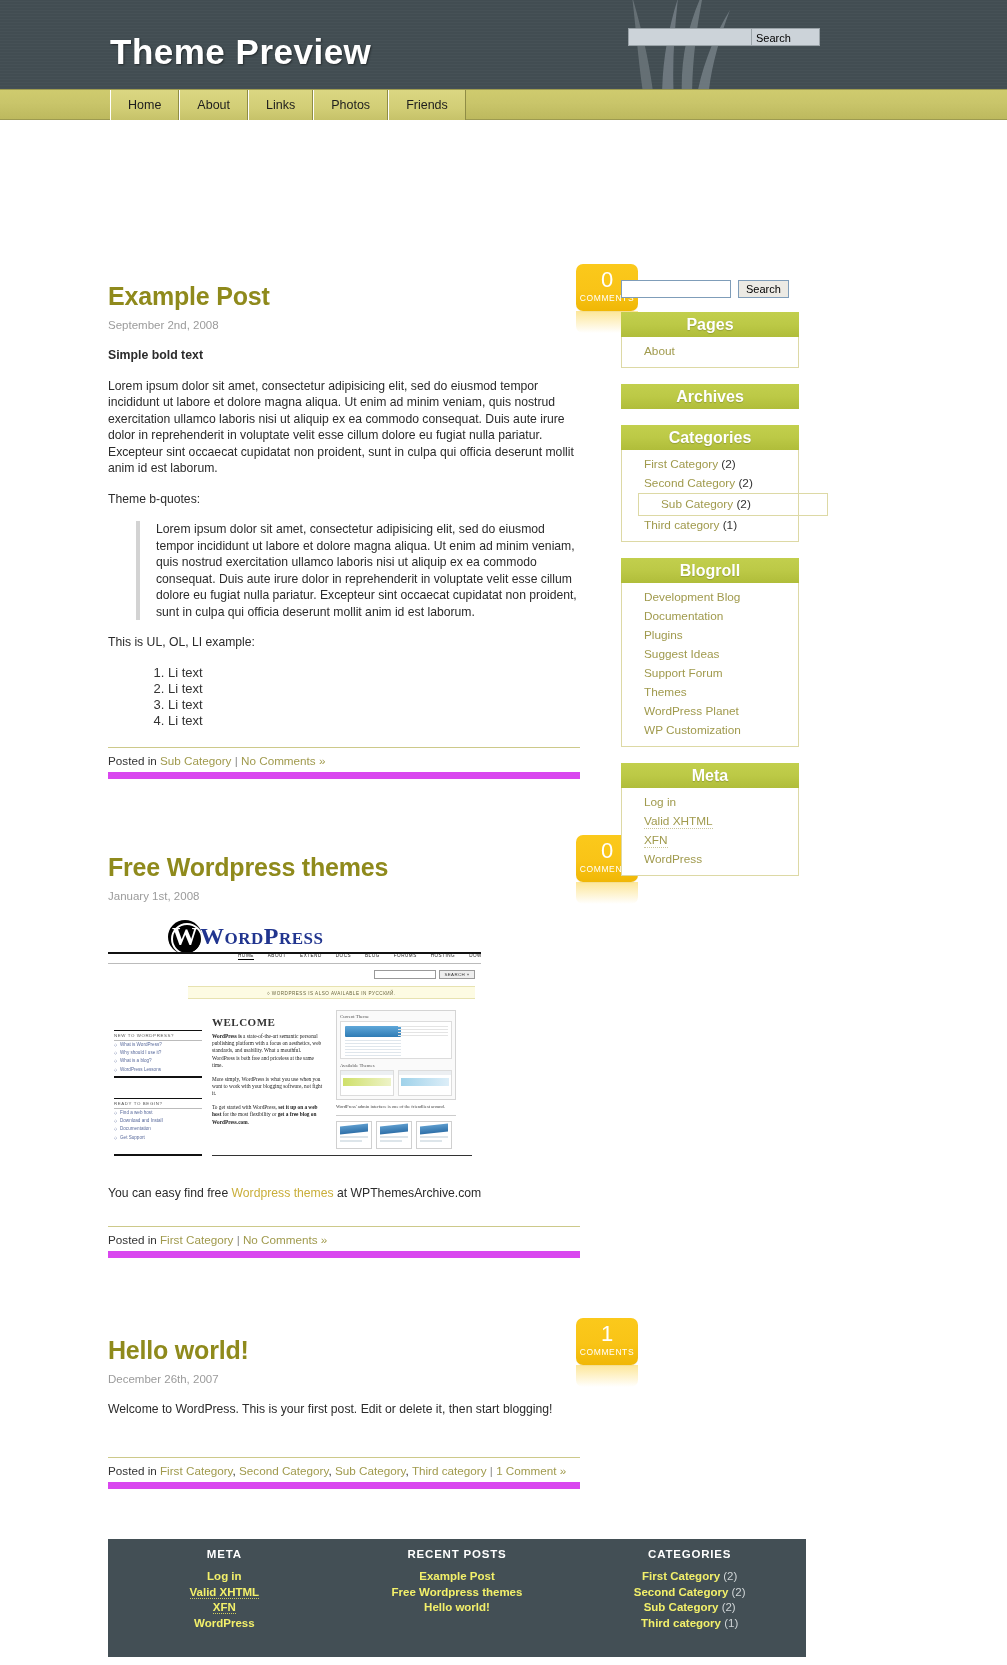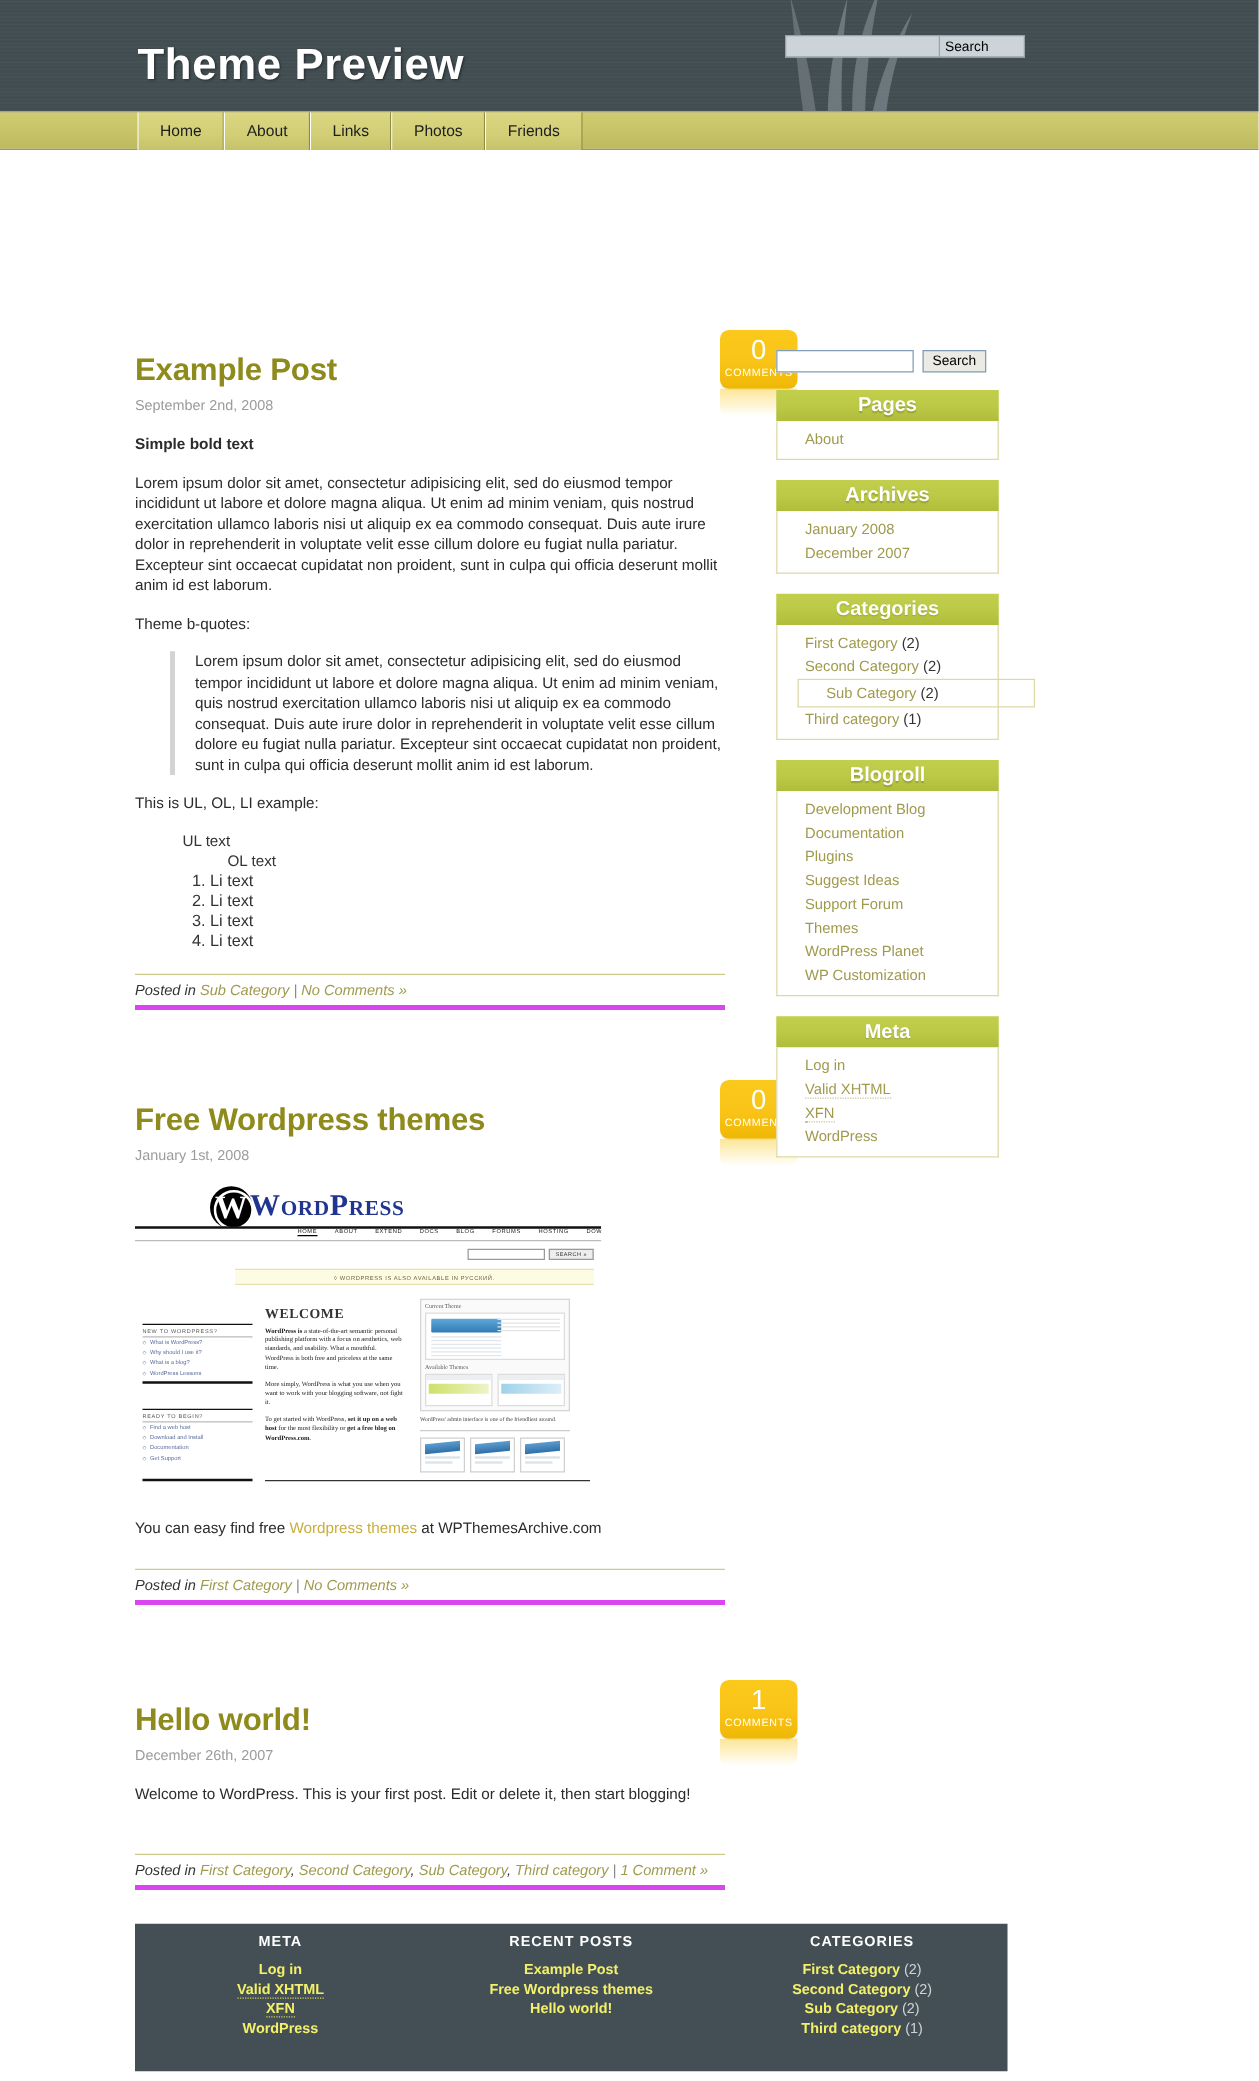--- a/index.html
+++ b/index.html
@@ -183,25 +183,24 @@
     position:absolute;
     left:0; top:47px;
     width:62px; height:22px;
     border-radius:0 0 7px 7px;
     background:linear-gradient(to bottom, rgba(250,200,25,0.45), rgba(250,200,25,0));
   }
 
   .postmeta {
     margin-top:18px;
     border-top:1px solid #cdc98a;
-    border-bottom:4px solid #d946ef;
+    border-bottom:7px solid #d946ef;
     padding:6px 0 5px 0;
     font-size:11.7px;
     color:#333;
-    font-style:italic;
   }
   .postmeta a { color:#a09a4d; text-decoration:none; }
   .postmeta .sep { color:#888; }
 
   
   .side-search {
     display:flex;
     align-items:stretch;
     margin-bottom:14px;
   }
@@ -453,26 +452,20 @@
     <h2 class="post-title"><span>Example Post</span></h2>
     <p class="post-date">September 2nd, 2008</p>
     <div class="post-body">
       <p class="boldline">Simple bold text</p>
       <p>Lorem ipsum dolor sit amet, consectetur adipisicing elit, sed do eiusmod tempor incididunt ut labore et dolore magna aliqua. Ut enim ad minim veniam, quis nostrud exercitation ullamco laboris nisi ut aliquip ex ea commodo consequat. Duis aute irure dolor in reprehenderit in voluptate velit esse cillum dolore eu fugiat nulla pariatur. Excepteur sint occaecat cupidatat non proident, sunt in culpa qui officia deserunt mollit anim id est laborum.</p>
       <p>Theme b-quotes:</p>
       <blockquote>
         <p>Lorem ipsum dolor sit amet, consectetur adipisicing elit, sed do eiusmod tempor incididunt ut labore et dolore magna aliqua. Ut enim ad minim veniam, quis nostrud exercitation ullamco laboris nisi ut aliquip ex ea commodo consequat. Duis aute irure dolor in reprehenderit in voluptate velit esse cillum dolore eu fugiat nulla pariatur. Excepteur sint occaecat cupidatat non proident, sunt in culpa qui officia deserunt mollit anim id est laborum.</p>
       </blockquote>
       <p>This is UL, OL, LI example:</p>
-      <ul class="plainlist">
-        <li>UL text</li>
-        <ul class="innerlist">
-          <li>OL text</li>
-        </ul>
-      </ul>
       <ol class="numlist">
         <li>Li text</li>
         <li>Li text</li>
         <li>Li text</li>
         <li>Li text</li>
       </ol>
     </div>
     <div class="postmeta">
       <span>Posted in</span>
       <a href="#">Sub Category</a>
@@ -637,26 +630,20 @@
     <h3 class="widget-title">Pages</h3>
     <div class="widget-body">
       <ul>
         <li><a href="#">About</a></li>
       </ul>
     </div>
   </div>
 
   <div class="widget">
     <h3 class="widget-title">Archives</h3>
-    <div class="widget-body">
-      <ul>
-        <li><a href="#">January 2008</a></li>
-        <li><a href="#">December 2007</a></li>
-      </ul>
-    </div>
   </div>
 
   <div class="widget">
     <h3 class="widget-title">Categories</h3>
     <div class="widget-body">
       <ul>
         <li><a href="#">First Category</a> <span class="cnt">(2)</span></li>
         <li><a href="#">Second Category</a> <span class="cnt">(2)</span></li>
         <li class="sub-highlight"><a href="#">Sub Category</a> <span class="cnt">(2)</span></li>
         <li><a href="#">Third category</a> <span class="cnt">(1)</span></li>

